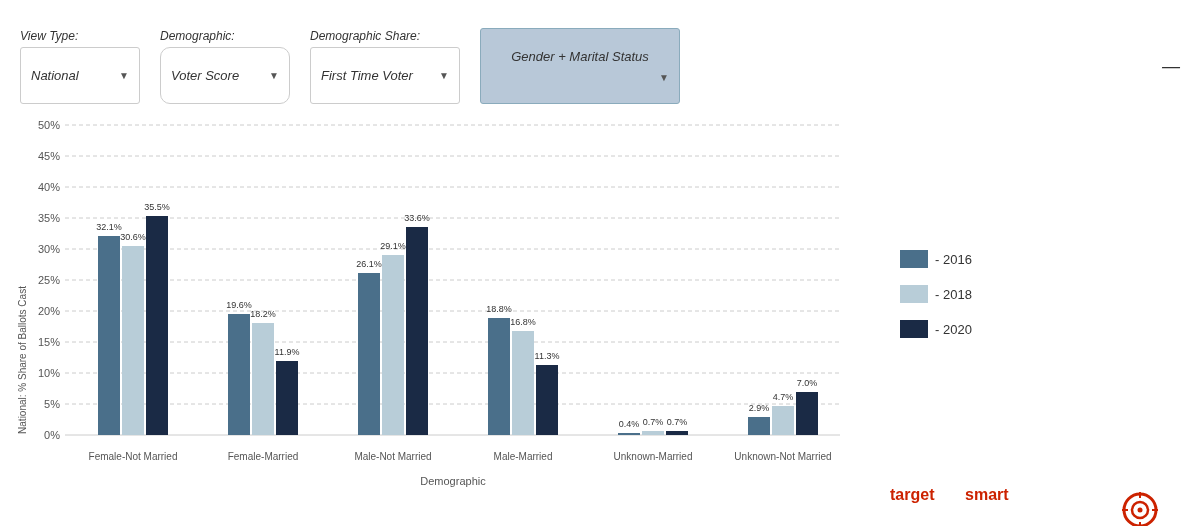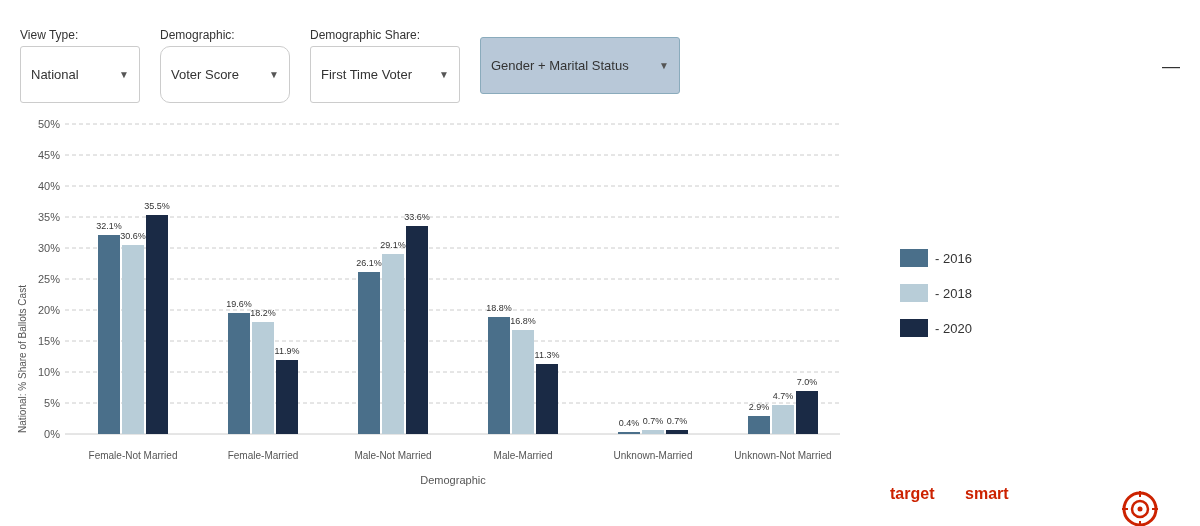--- a/index.html
+++ b/index.html
@@ -60,21 +60,21 @@
     }
   </style>
 </head>
 <body>
 
 <div class="top-bar">
 </div>
 
 <div style="position:relative; width:1200px; height:526px; background:#fff;">
 
-  <div style="display:flex; align-items:center; padding:8px 20px 6px; gap:20px; background:#fff;">
+  <div style="display:flex; align-items:center; padding:8px 20px 6px; gap:20px; background:#fff;font-style:italic;">
     <div class="filter-group">
       <span class="filter-label">View Type:</span>
       <div class="filter-select" style="min-width:120px;">
         <span>National</span>
         <span class="chevron">▼</span>
       </div>
     </div>
     <div class="filter-group">
       <span class="filter-label">Demographic:</span>
       <div class="filter-select" style="min-width:130px;border-radius:10px;">
@@ -83,21 +83,21 @@
       </div>
     </div>
     <div class="filter-group">
       <span class="filter-label">Demographic Share:</span>
       <div class="filter-select" style="min-width:150px;">
         <span>First Time Voter</span>
         <span class="chevron">▼</span>
       </div>
     </div>
     <div class="filter-group">
-      <div class="filter-select highlighted" style="min-width:200px;">
+      <div class="filter-select highlighted" style="min-width:200px;flex-direction:column;">
         <span>Gender + Marital Status</span>
         <span class="chevron">▼</span>
       </div>
     </div>
     <div class="minimize-btn" style="margin-left:auto;">—</div>
   </div>
 
   <div style="position:relative; margin: 0 10px; height: 460px;">
     <svg width="1180" height="440" style="display:block;">
 

